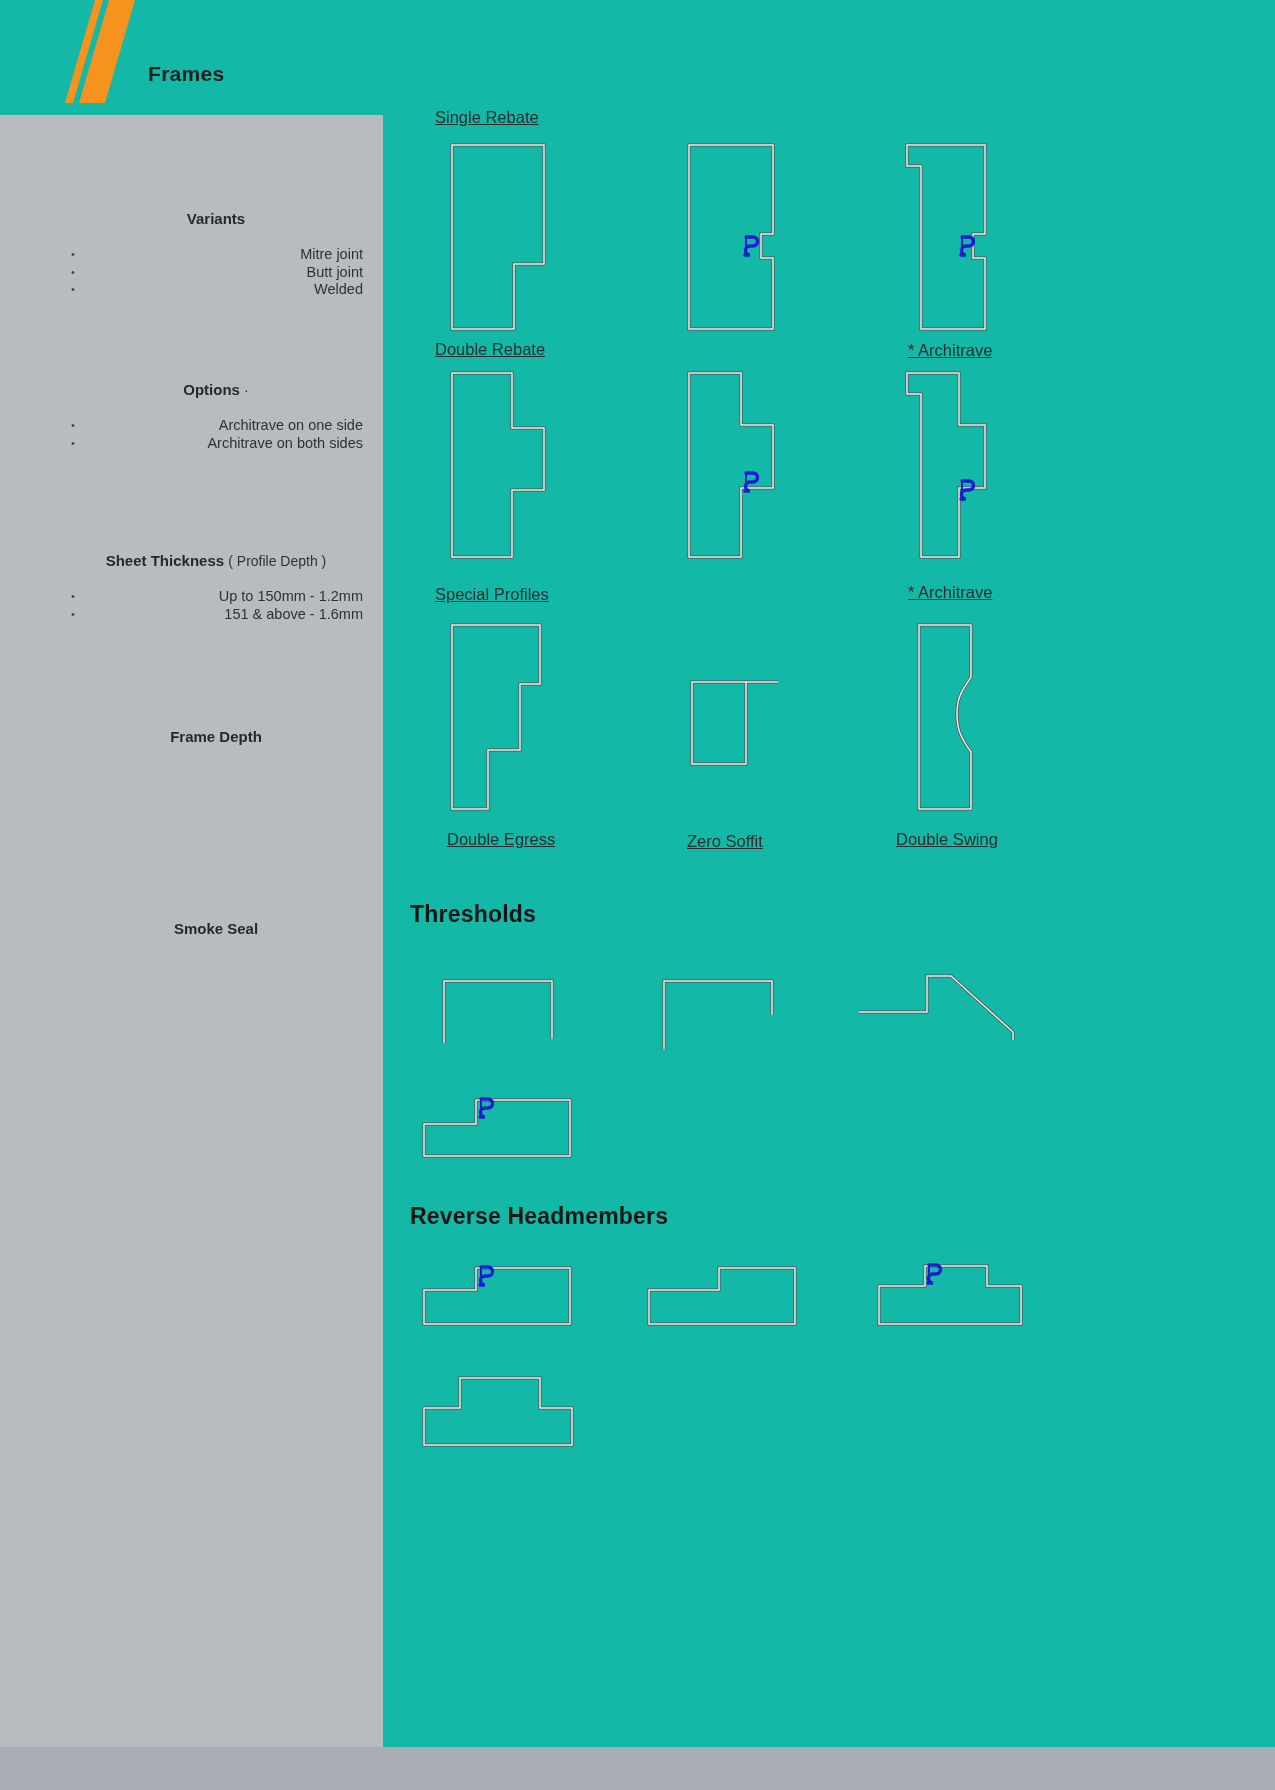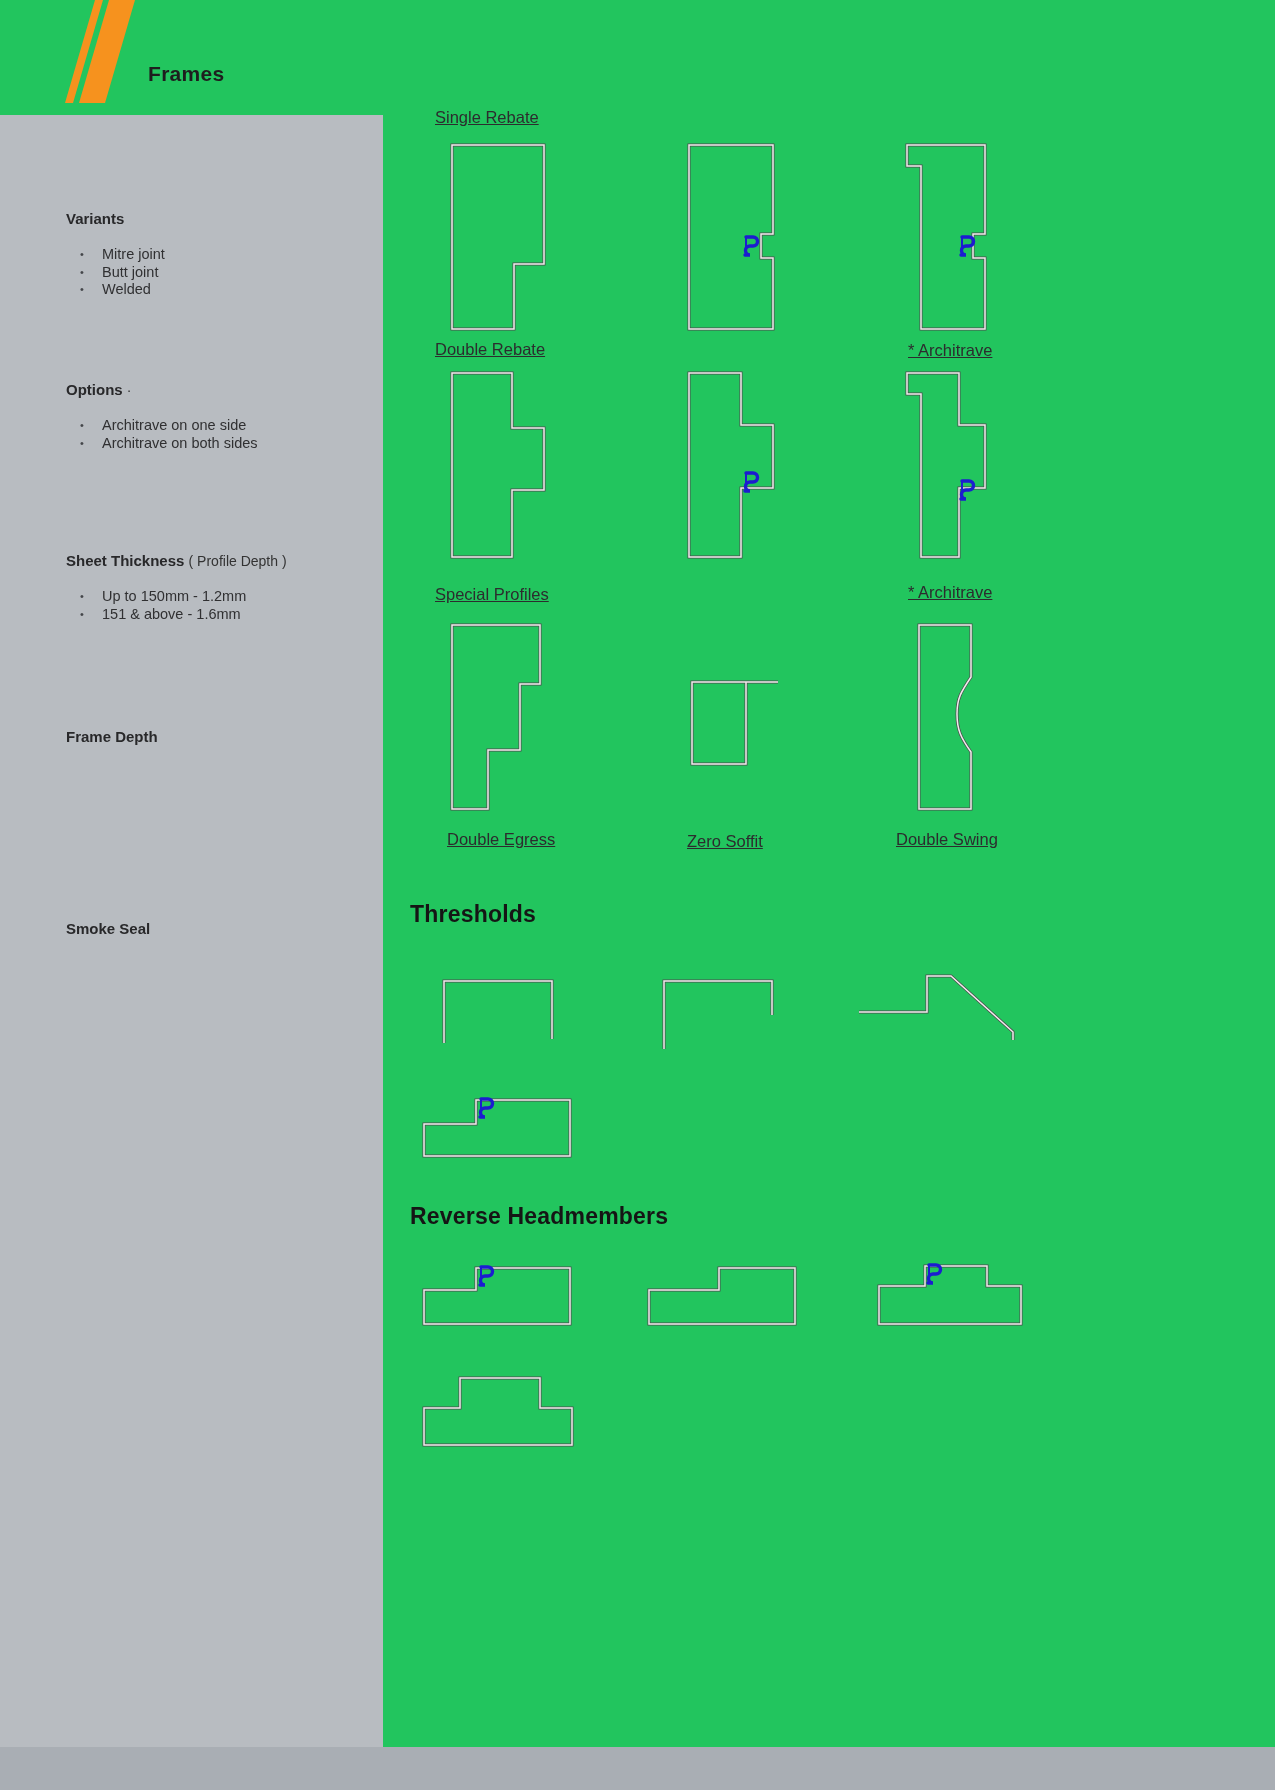--- a/index.html
+++ b/index.html
@@ -1,36 +1,36 @@
 <!DOCTYPE html>
 <html><head>
 <meta charset="utf-8">
 <style>
   html,body { margin:0; padding:0; background:#dcdcdc; }
   #page {
     position:relative; width:1275px; height:1790px;
-    background:#22c55e; overflow:hidden;
+    background:#14b8a6; overflow:hidden;
     font-family:"Liberation Sans", sans-serif;
     -webkit-font-smoothing:antialiased;
   }
   
   #brand-logo { position:absolute; left:0; top:0; }
   #page-title {
     position:absolute; left:148px; top:62px;
     font-size:21px; font-weight:bold; color:#1e1e1e; letter-spacing:0.3px;
   }
   
   #sidebar {
     position:absolute; left:0; top:115px; width:383px; height:1632px;
     background:#b8bcc1;
   }
   .side-sec { position:absolute; left:66px; width:300px; }
-  .side-sec .sec-title { margin:0 0 19px 0; font-size:15px; font-weight:bold; color:#28282a; }
+  .side-sec .sec-title { margin:0 0 19px 0; font-size:15px; font-weight:bold; color:#28282a;text-align:center; }
   .side-sec .sec-suffix { font-weight:normal; font-size:14px; color:#333; }
-  .side-sec ul { list-style:none; margin:12px; padding:0; }
+  .side-sec ul { list-style:none; margin:3px; padding:0;text-align:right; }
   .side-sec li {
     position:relative; padding-left:24px; font-size:14.5px; color:#303032;
     line-height:17.5px;
   }
   .side-sec li::before {
     content:"\2022"; position:absolute; left:2px; top:0px;
     font-size:11px; color:#44464a;
   }
   
   #footer-strip {

